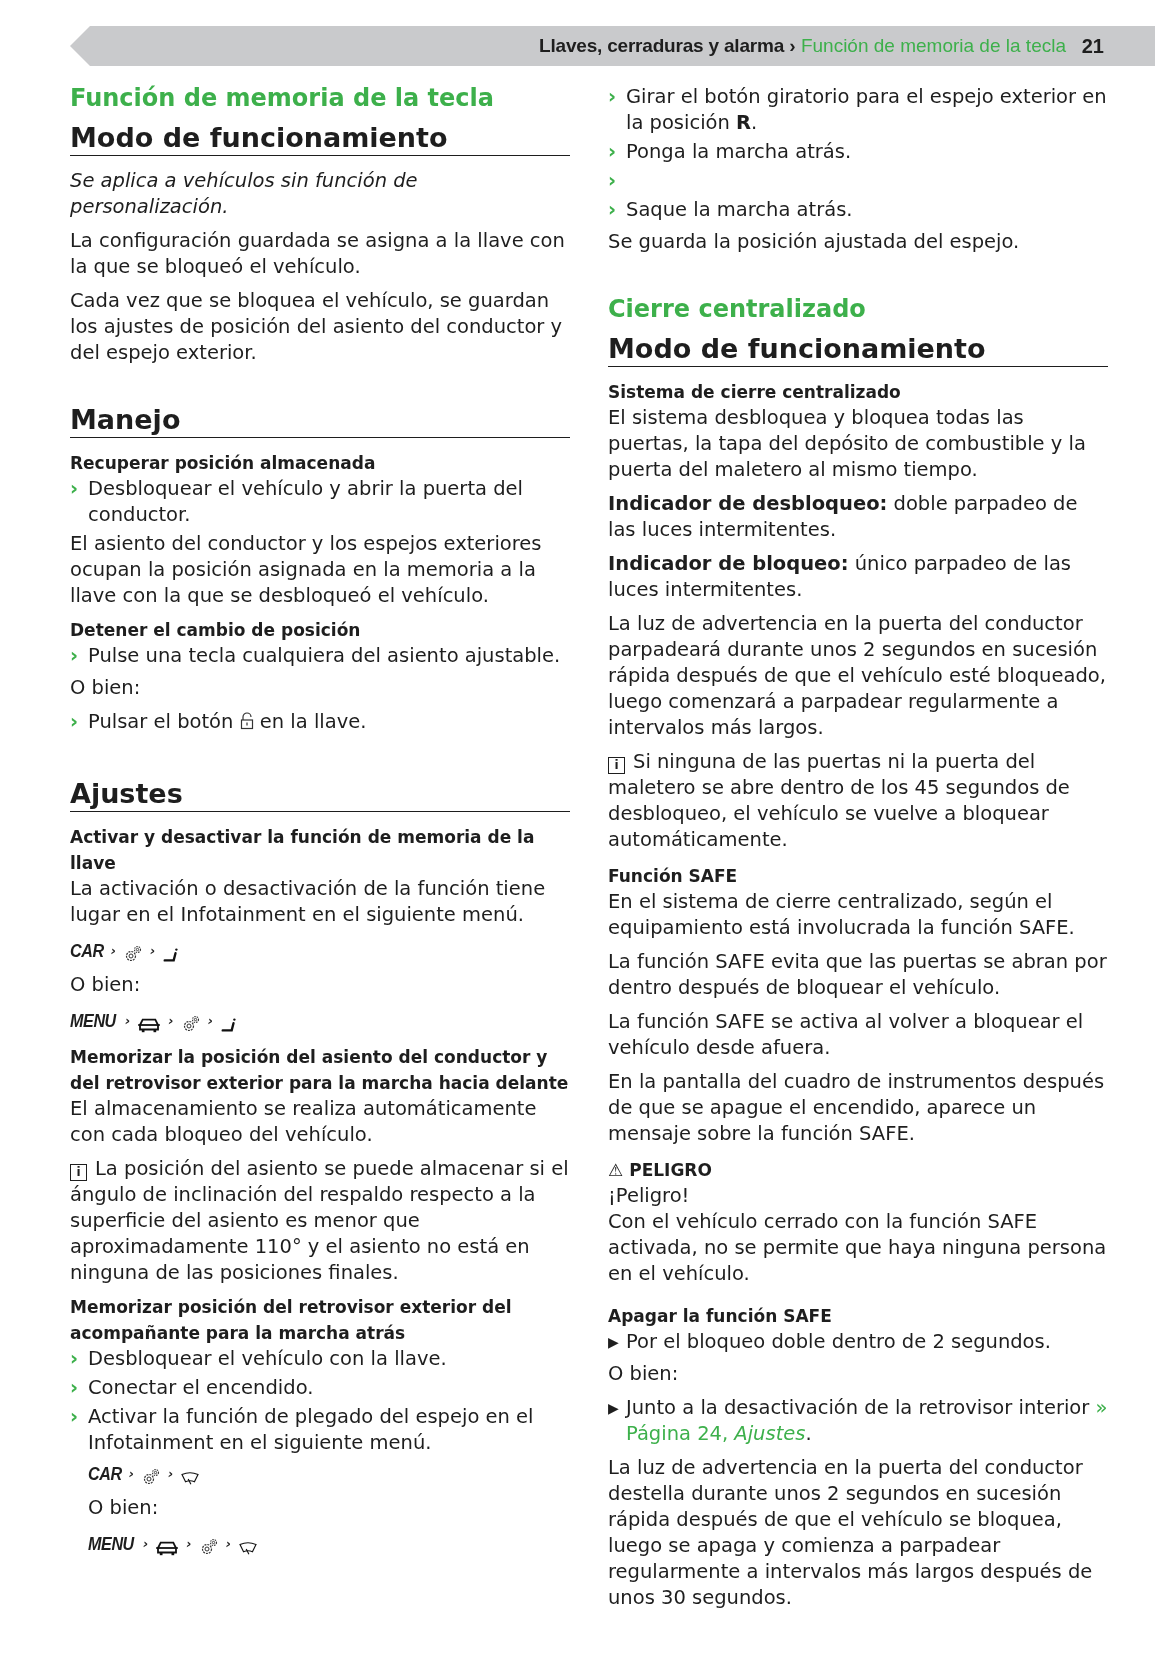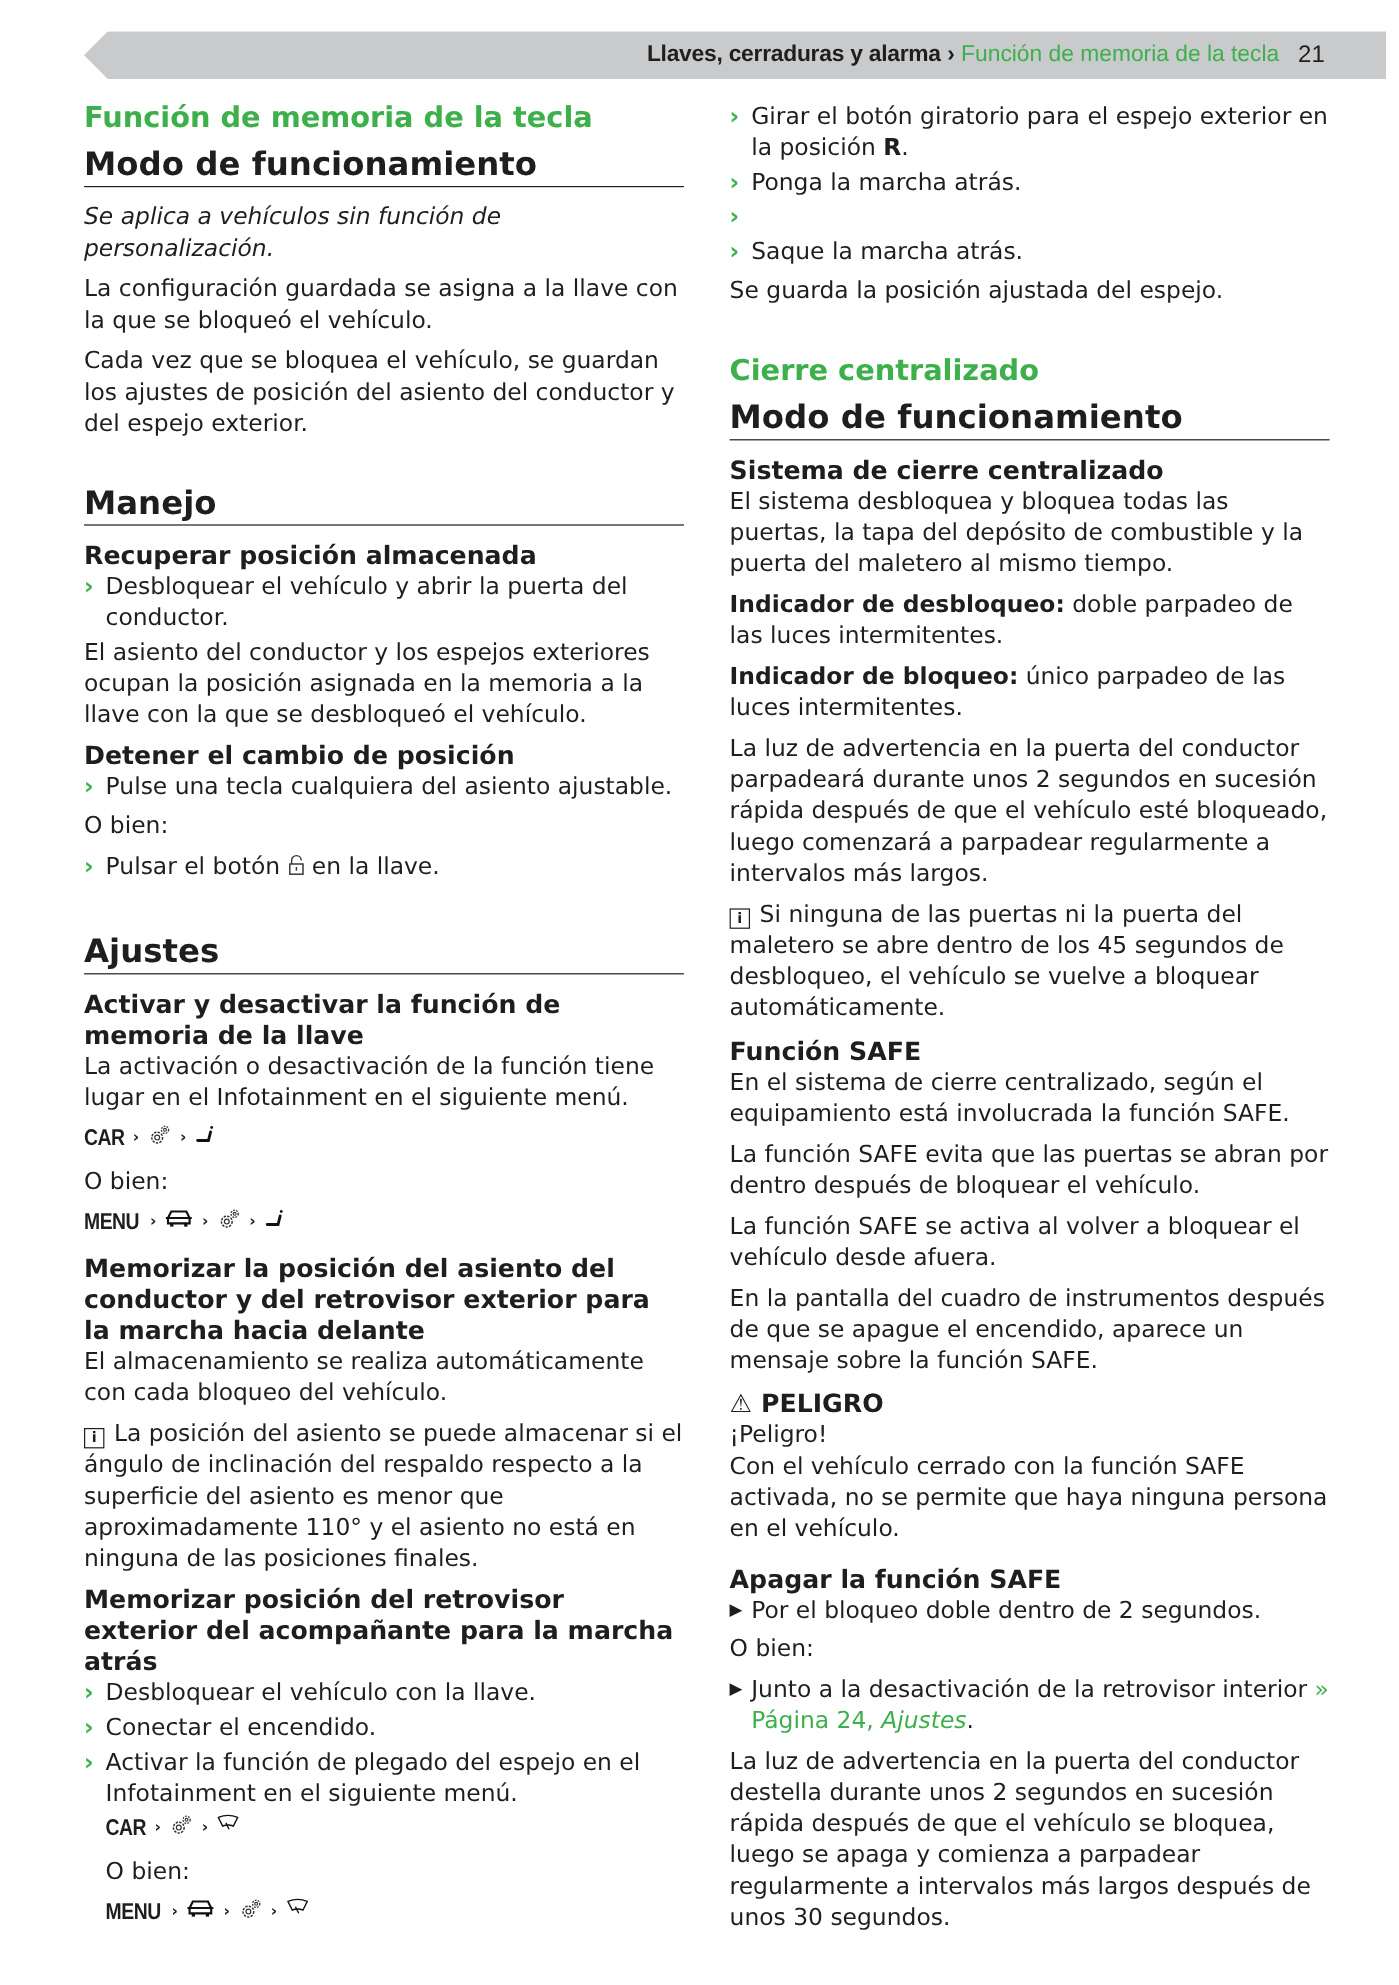--- a/index.html
+++ b/index.html
@@ -5,37 +5,37 @@
   html, body { margin: 0; padding: 0; background: #ffffff; }
   body { width: 1166px; height: 1654px; position: relative; overflow: hidden;
          font-family: "DejaVu Sans", "Liberation Sans", sans-serif; color: #1e1e1e; }
   .header-band { position: absolute; left: 70px; top: 26px; width: 1085px; height: 40px;
                  background: #c9cacc; clip-path: polygon(20px 0, 100% 0, 100% 100%, 20px 100%, 0 50%); }
   .header-text { position: absolute; right: 62px; top: 33px; font-size: 19px; line-height: 26px;
                  font-family: "Liberation Sans", sans-serif; white-space: nowrap; }
   .header-text .crumb { font-weight: bold; color: #1e1e1e; letter-spacing: -0.2px; }
   .header-text .sep { color: #1e1e1e; font-weight: bold; }
   .header-text .current { color: #3db04b; }
-  .page-num { position: absolute; right: 62px; top: 33px; font-size: 20px; font-weight: normal;
+  .page-num { position: absolute; right: 62px; top: 33px; font-size: 20px; font-weight: bold;
               font-family: "Liberation Sans", sans-serif; line-height: 26px; }
   .col { position: absolute; top: 80px; font-size: 19.5px; line-height: 26px; }
   .col-left { left: 70px; width: 500px; }
   .col-right { left: 608px; width: 500px; }
   .h1 { color: #3db04b; font-weight: bold; font-size: 24px; line-height: 32px; margin: 2px 0 10px 0; }
   .h2 { font-weight: bold; font-size: 27px; line-height: 28px; padding-bottom: 3px;
         border-bottom: 1.5px solid #1e1e1e; margin: 0 0 12px 0; }
-  .h3 { font-weight: bold; font-size: 21px; line-height: 26px; margin: 0; }
+  .h3 { font-weight: bold; font-size: 17px; line-height: 26px; margin: 0; }
   p { margin: 0 0 8px 0; }
   .i { font-style: italic; }
   .b { font-weight: bold; }
   .bullet { display: flex; margin: 0 0 3px 0; }
   .bullet .mk { color: #3db04b; font-weight: bold; width: 18px; flex: 0 0 18px; }
   .bullet .mk.tri { color: #1e1e1e; font-size: 14px; }
   .gap-sec { height: 32px; }
-  .menu-path { display: flex; align-items: flex-start; gap: 7px; margin: 0 0 8px 0; height: 28px; }
+  .menu-path { display: flex; align-items: flex-end; gap: 7px; margin: 0 0 8px 0; height: 28px; font-style: italic; }
   .menu-path .kw { font-weight: bold; font-family: "Liberation Sans", sans-serif; font-size: 19px;
                    transform: scaleX(0.85); transform-origin: left; letter-spacing: -0.5px; margin-right: -6px; }
   .menu-path .arr { font-weight: bold; font-size: 13px; }
   .menu-path svg { display: block; }
   .indent { margin-left: 18px; }
   .info-icon { display: inline-block; width: 15px; height: 15px; border: 1.5px solid #1e1e1e;
                font-size: 12px; line-height: 15px; text-align: center; font-weight: bold;
                margin-right: 8px; vertical-align: -1px; }
   .link { color: #3db04b; }
 </style>

